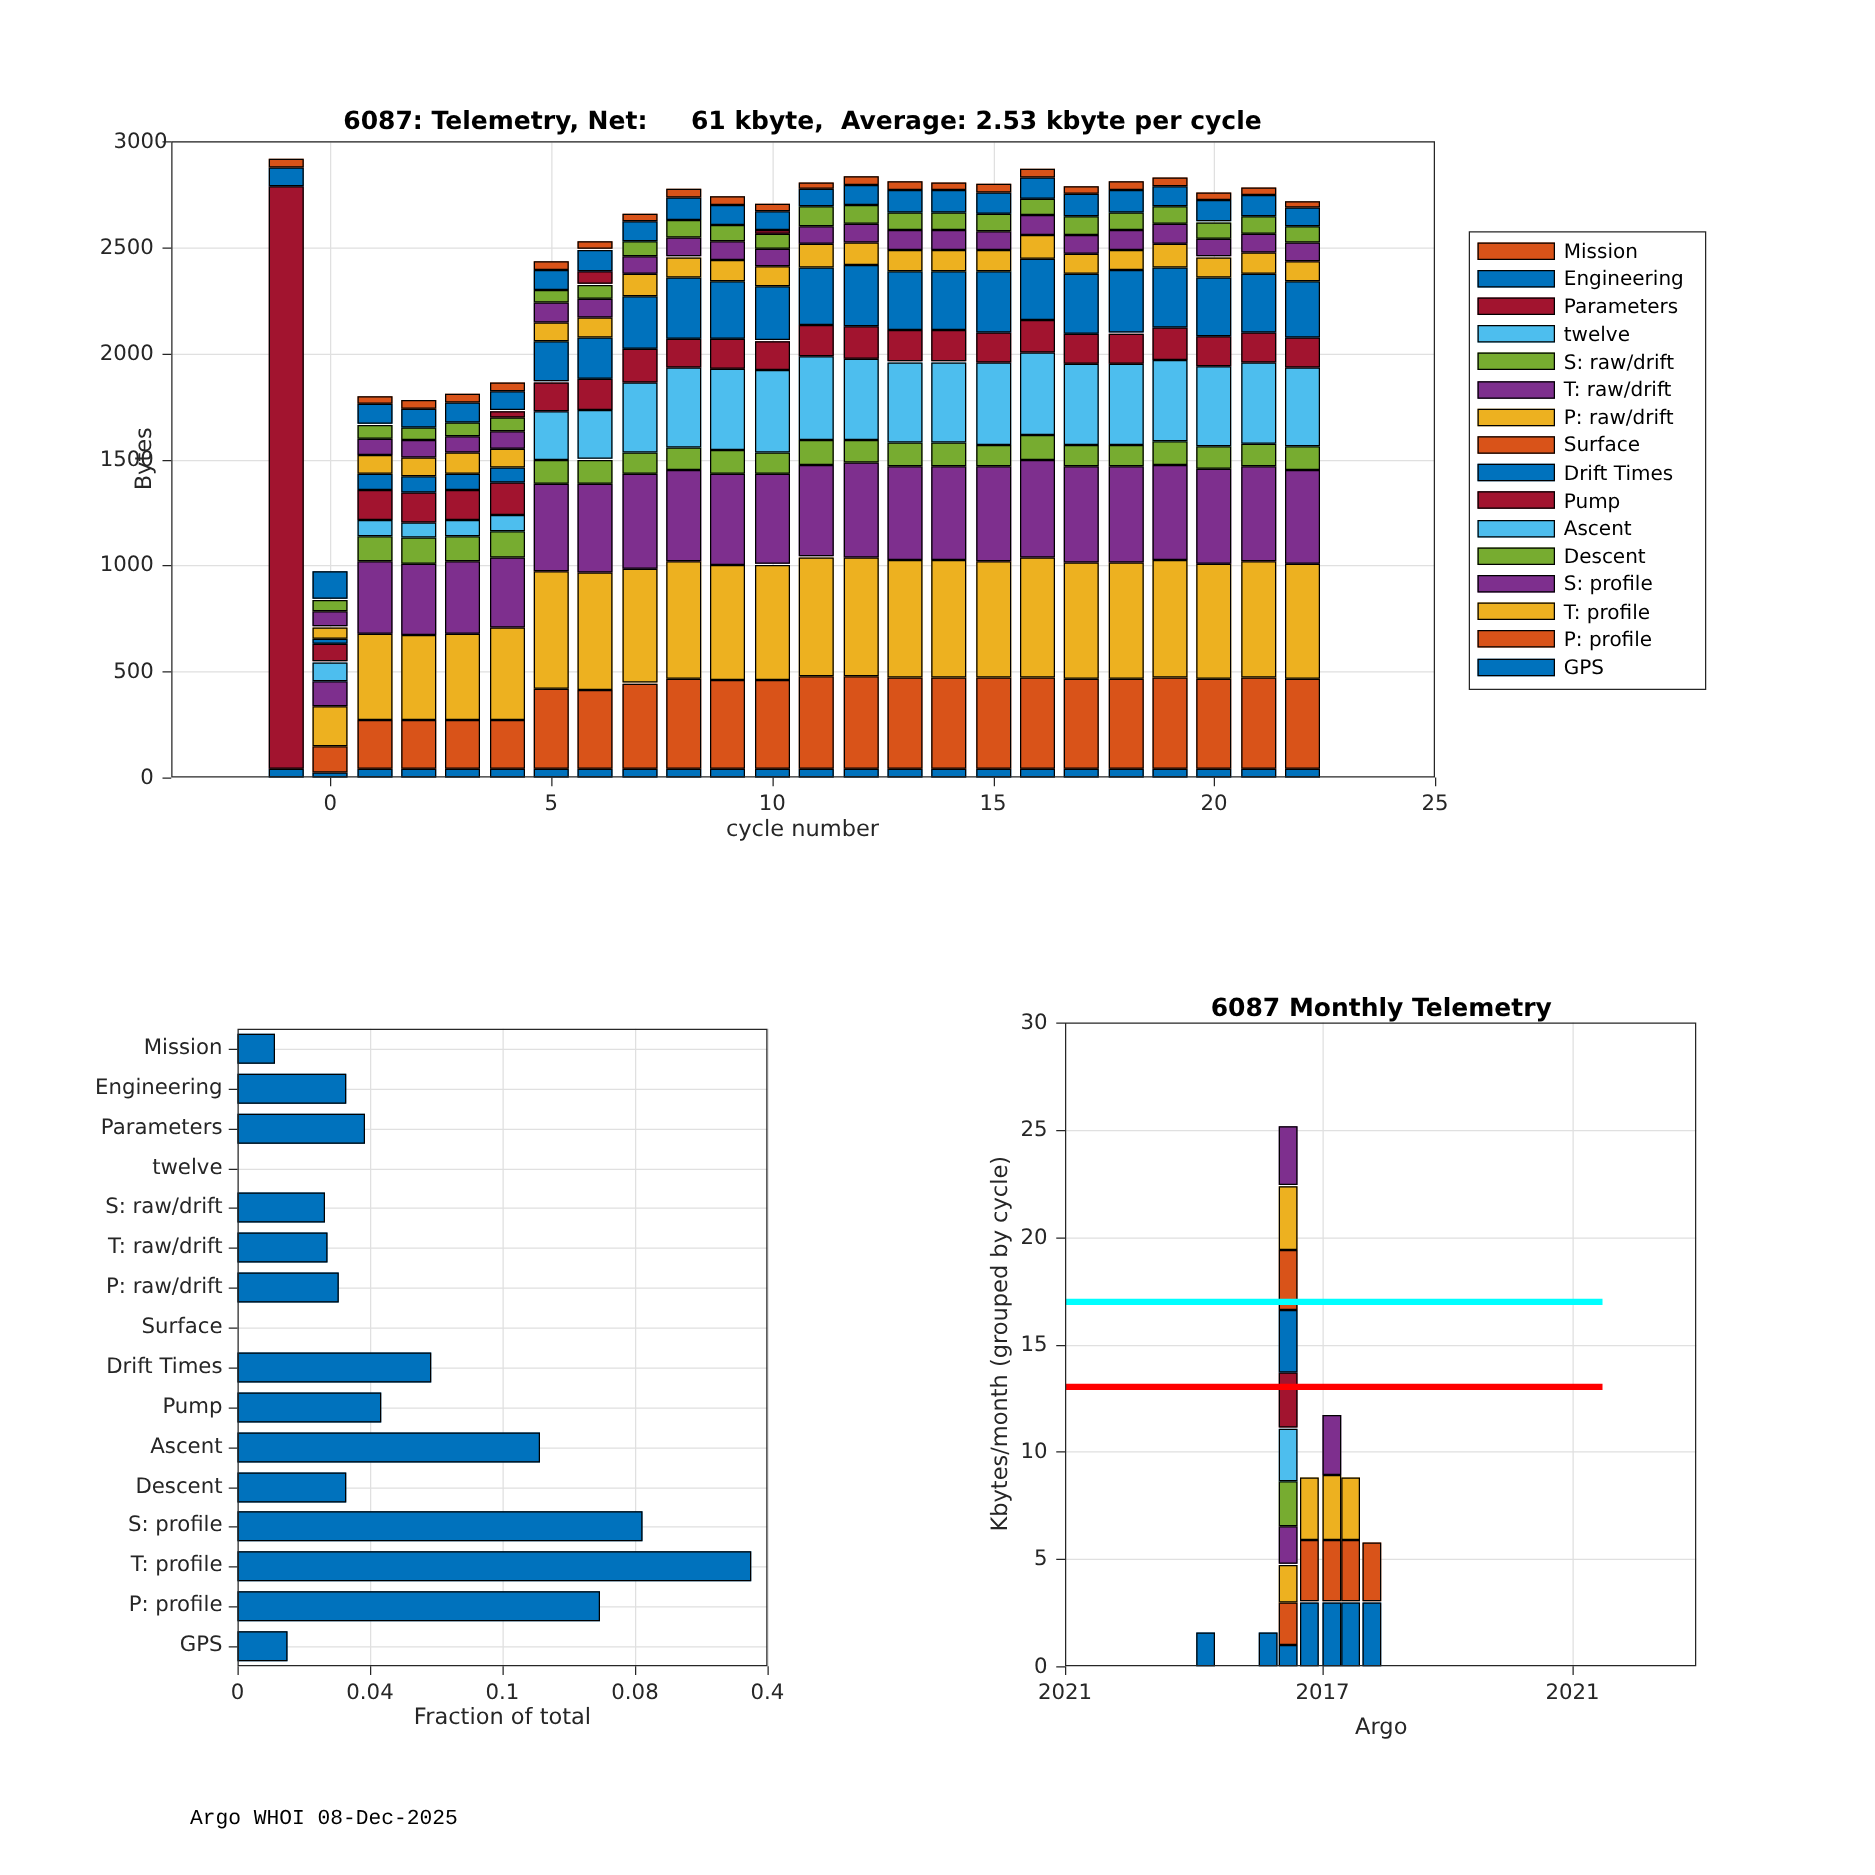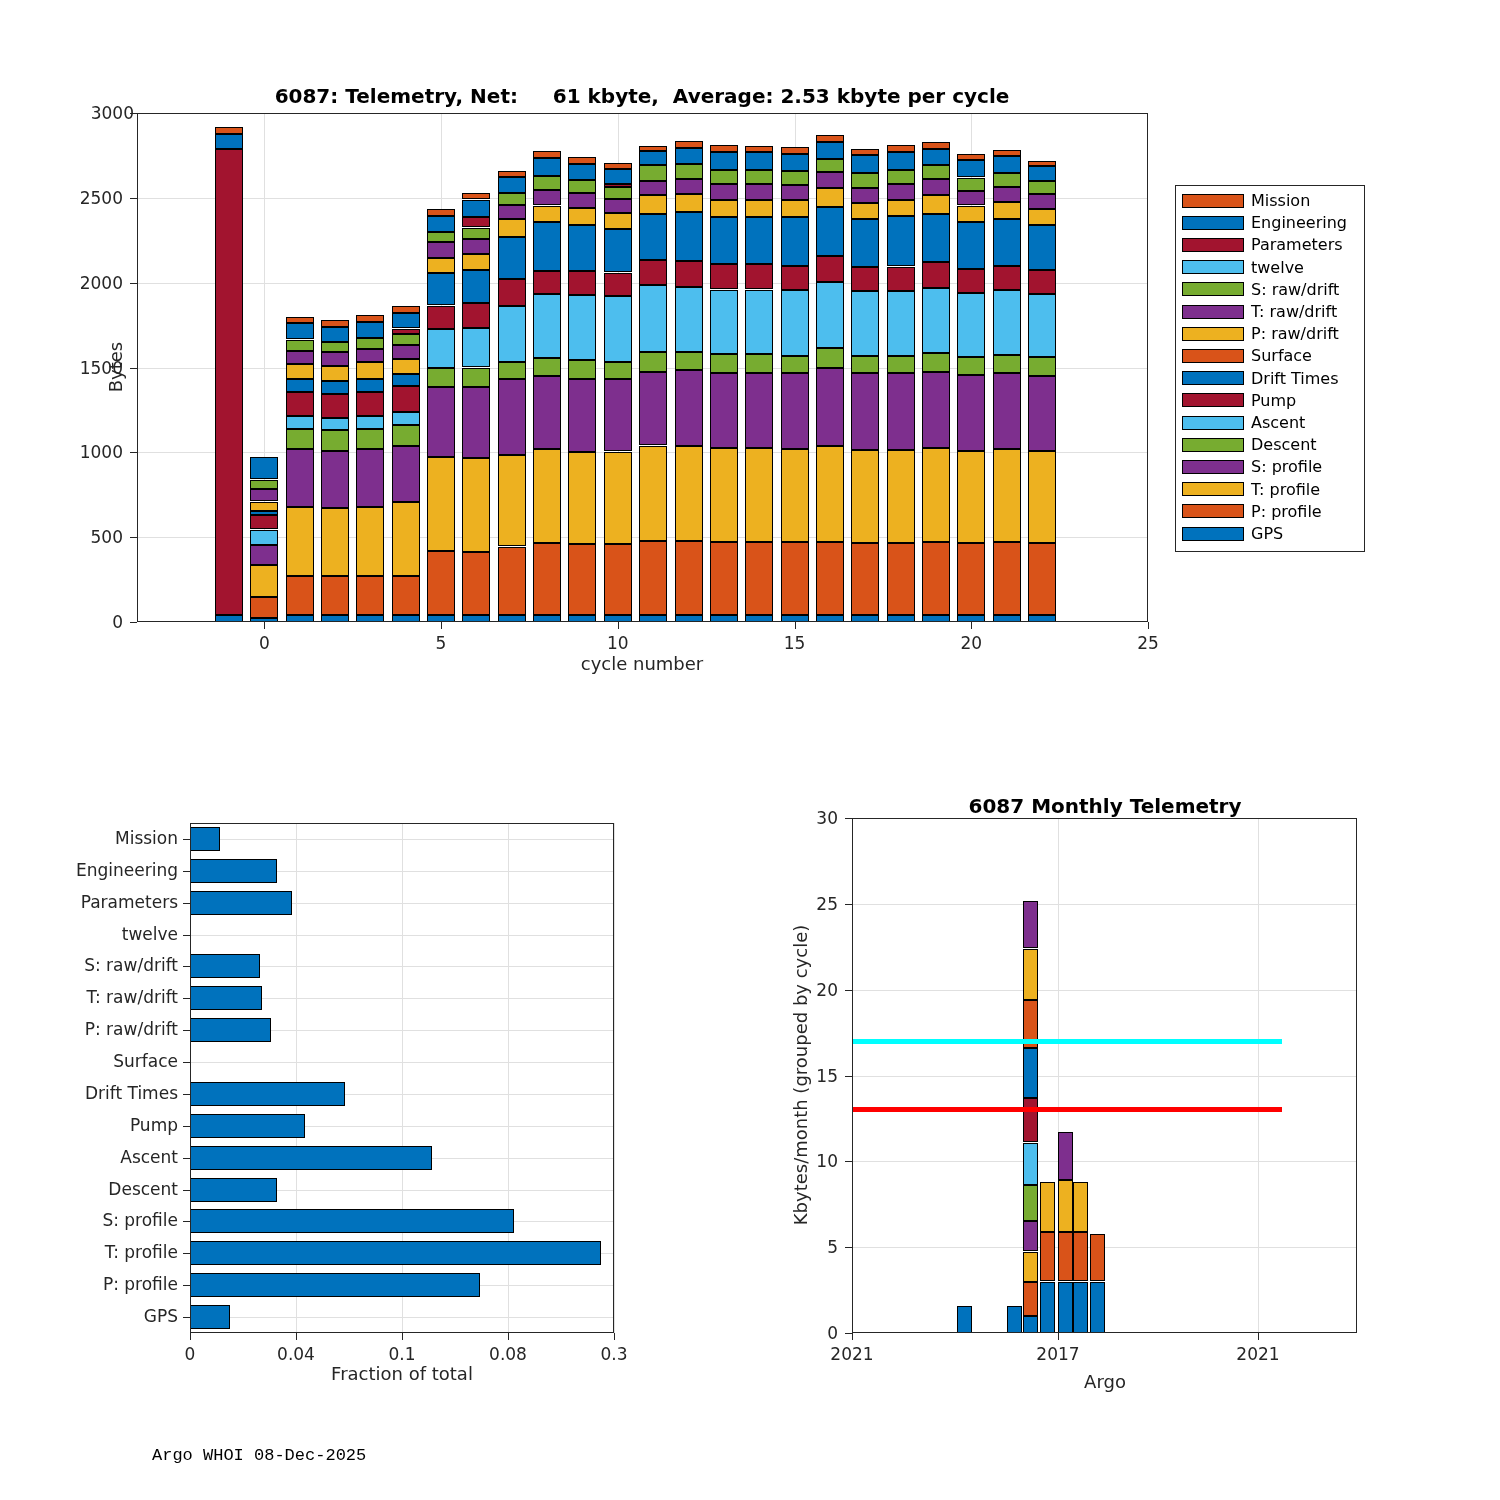--- a/index.html
+++ b/index.html
@@ -482,21 +482,21 @@
     <div class="tick-label" style="left: 178px; top: 1306.1px; transform: translateX(-100%);">GPS</div>
     <div class="tickmark" style="left: 190px; top: 1333px; width: 1px; height: 7px;"></div>
     <div class="tick-label" style="left: 190px; top: 1344px; transform: translateX(-50%);">0</div>
     <div class="tickmark" style="left: 296px; top: 1333px; width: 1px; height: 7px;"></div>
     <div class="tick-label" style="left: 296px; top: 1344px; transform: translateX(-50%);">0.04</div>
     <div class="tickmark" style="left: 402px; top: 1333px; width: 1px; height: 7px;"></div>
     <div class="tick-label" style="left: 402px; top: 1344px; transform: translateX(-50%);">0.1</div>
     <div class="tickmark" style="left: 508px; top: 1333px; width: 1px; height: 7px;"></div>
     <div class="tick-label" style="left: 508px; top: 1344px; transform: translateX(-50%);">0.08</div>
     <div class="tickmark" style="left: 614px; top: 1333px; width: 1px; height: 7px;"></div>
-    <div class="tick-label" style="left: 614px; top: 1344px; transform: translateX(-50%);">0.3</div>
+    <div class="tick-label" style="left: 614px; top: 1344px; transform: translateX(-50%);">0.4</div>
     <div class="frame" style="left: 190px; top: 823px; width: 424px; height: 510px;"></div>
     <div class="gridline" style="left: 852px; top: 1247.2px; width: 505px; height: 1px;"></div>
     <div class="gridline" style="left: 852px; top: 1161.3px; width: 505px; height: 1px;"></div>
     <div class="gridline" style="left: 852px; top: 1075.5px; width: 505px; height: 1px;"></div>
     <div class="gridline" style="left: 852px; top: 989.7px; width: 505px; height: 1px;"></div>
     <div class="gridline" style="left: 852px; top: 903.8px; width: 505px; height: 1px;"></div>
     <div class="gridline" style="left: 1058px; top: 818px; width: 1px; height: 515px;"></div>
     <div class="gridline" style="left: 1258px; top: 818px; width: 1px; height: 515px;"></div>
     <div class="segment" style="left: 956.6px; top: 1306.4px; width: 15px; height: 26.6px; background: rgb(0, 114, 189);"></div>
     <div class="segment" style="left: 1007.1px; top: 1305.5px; width: 15px; height: 27.5px; background: rgb(0, 114, 189);"></div>

